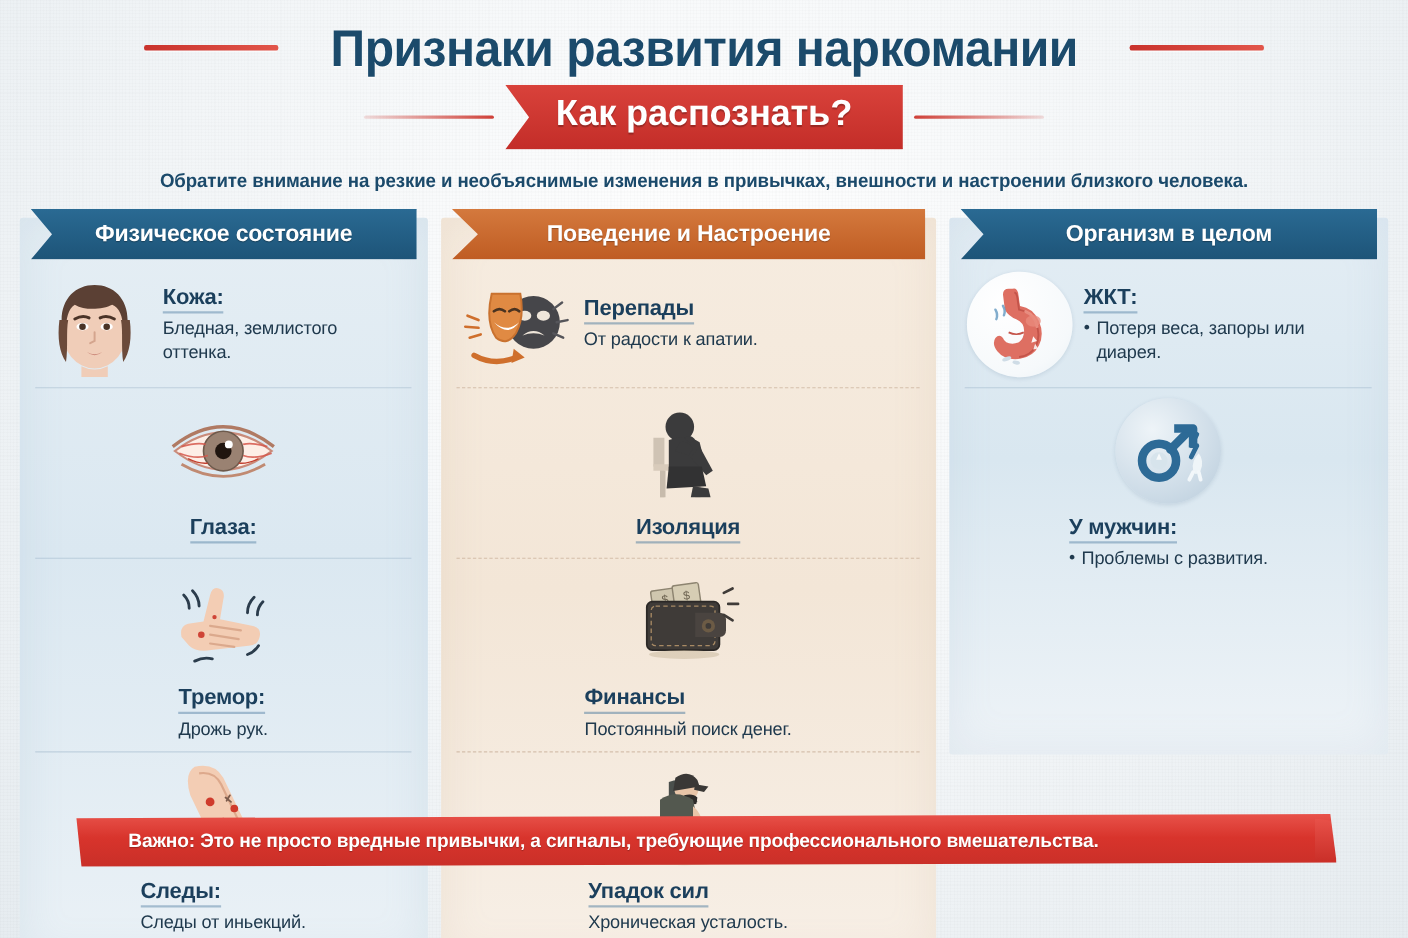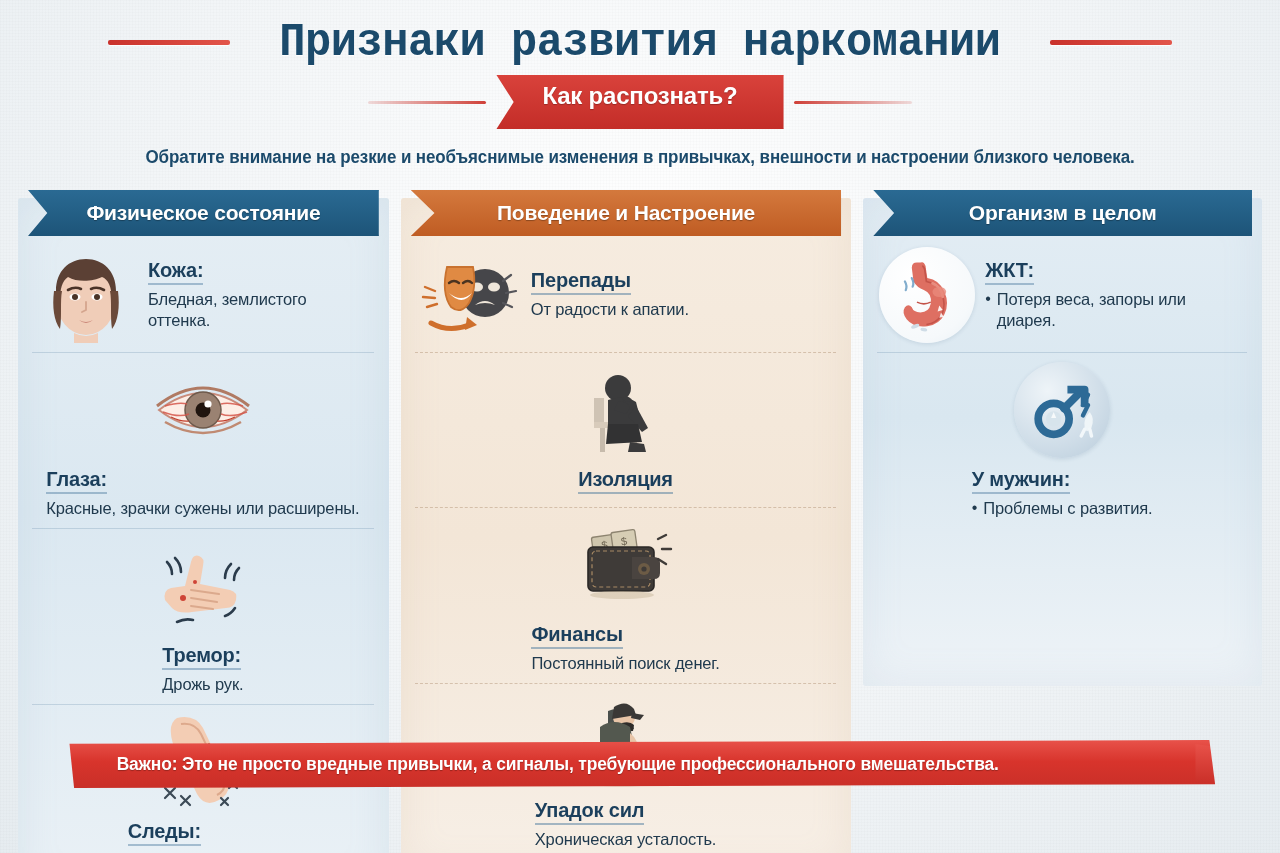--- a/index.html
+++ b/index.html
@@ -24,21 +24,21 @@
       repeating-linear-gradient(0deg, rgba(0,0,0,0.012) 0 1px, transparent 1px 3px),
       repeating-linear-gradient(90deg, rgba(0,0,0,0.012) 0 1px, transparent 1px 3px);
     pointer-events: none;
     z-index: 0;
   }
 
   
   .header { position: relative; z-index: 2; padding-top: 16px; text-align: center; }
 
   .title-row {
-    display: flex; align-items: center; justify-content: center; gap: 22px; font-family: Liberation Mono, monospace;
+    display: flex; align-items: center; justify-content: center; gap: 22px;
   }
   .dash {
     height: 5px; width: 122px;
     background: linear-gradient(90deg, #c9322c, #e2554a);
     border-radius: 2px;
     box-shadow: 0 1px 0 rgba(255,255,255,0.8);
   }
   .main-title {
     font-size: 47px;
     font-weight: bold;
@@ -58,22 +58,22 @@
     background: linear-gradient(90deg, rgba(201,50,44,0.15), #cf4038);
     border-radius: 2px;
   }
   .sub-dash.right {
     background: linear-gradient(90deg, #cf4038, rgba(201,50,44,0.15));
   }
   .badge {
     position: relative;
     background: linear-gradient(180deg, #d9423b 0%, #c32d28 100%);
     color: #fff;
-    font-size: 24px; font-weight: bold;
-    padding: 7px 46px 19px 46px;
+    font-size: 33px; font-weight: bold;
+    padding: 7px 46px 14px 46px;
     letter-spacing: -0.2px;
     text-shadow: 0 1px 1px rgba(0,0,0,0.25);
     clip-path: polygon(0% 0%, 100% 0%, 100% 100%, 0% 100%, 6% 50%);
     box-shadow: 0 2px 3px rgba(0,0,0,0.18);
   }
   .badge::after {
     content: "";
     position: absolute; right: 0; top: 0; bottom: 0; width: 26px;
     background: linear-gradient(180deg, #d9423b 0%, #c32d28 100%);
     clip-path: polygon(0% 0%, 100% 0%, 60% 50%, 100% 100%, 0% 100%);
@@ -282,21 +282,20 @@
               <circle cx="52" cy="48" r="7.5" fill="#20150f"></circle>
               <circle cx="57" cy="42" r="3.6" fill="#fff"></circle>
               <path d="M12 50q16 6 26 2M96 50q-16 6-26 2M14 44q14-4 22-2M92 44q-14-4-22-2" stroke="#d5564a" stroke-width="1.5" fill="none" opacity="0.85"></path>
               <path d="M20 55q10 5 18 4M84 55q-10 5-18 4" stroke="#c2402f" stroke-width="1.2" fill="none"></path>
               <path d="M6 44q46-36 92 0" stroke="#b07a63" stroke-width="3" fill="none"></path>
               <path d="M14 60q38 22 76 0" stroke="#c08a72" stroke-width="2.5" fill="none"></path>
             </svg>
           </div>
           <div class="row-text">
             <span class="row-title">Глаза:</span>
-            <div class="row-desc">Красные, зрачки сужены или расширены.</div>
           </div>
         </div>
 
         <div class="row">
           <div class="thumb">
             <svg viewBox="0 0 104 96">
               <path d="M14 62q-2-10 6-12l14-2 6-24q2-8 8-6t4 10l-3 18 30 6q8 2 6 10t-10 8l-34 4q-14 2-20-4z" fill="#f3cdb4"></path>
               <path d="M40 52l28 4M40 60l26 4M40 68l22 3" stroke="#dba98d" stroke-width="2" fill="none" stroke-linecap="round"></path>
               <circle cx="32" cy="60" r="3" fill="#cf4436"></circle>
               <circle cx="44" cy="44" r="2" fill="#cf4436"></circle>

